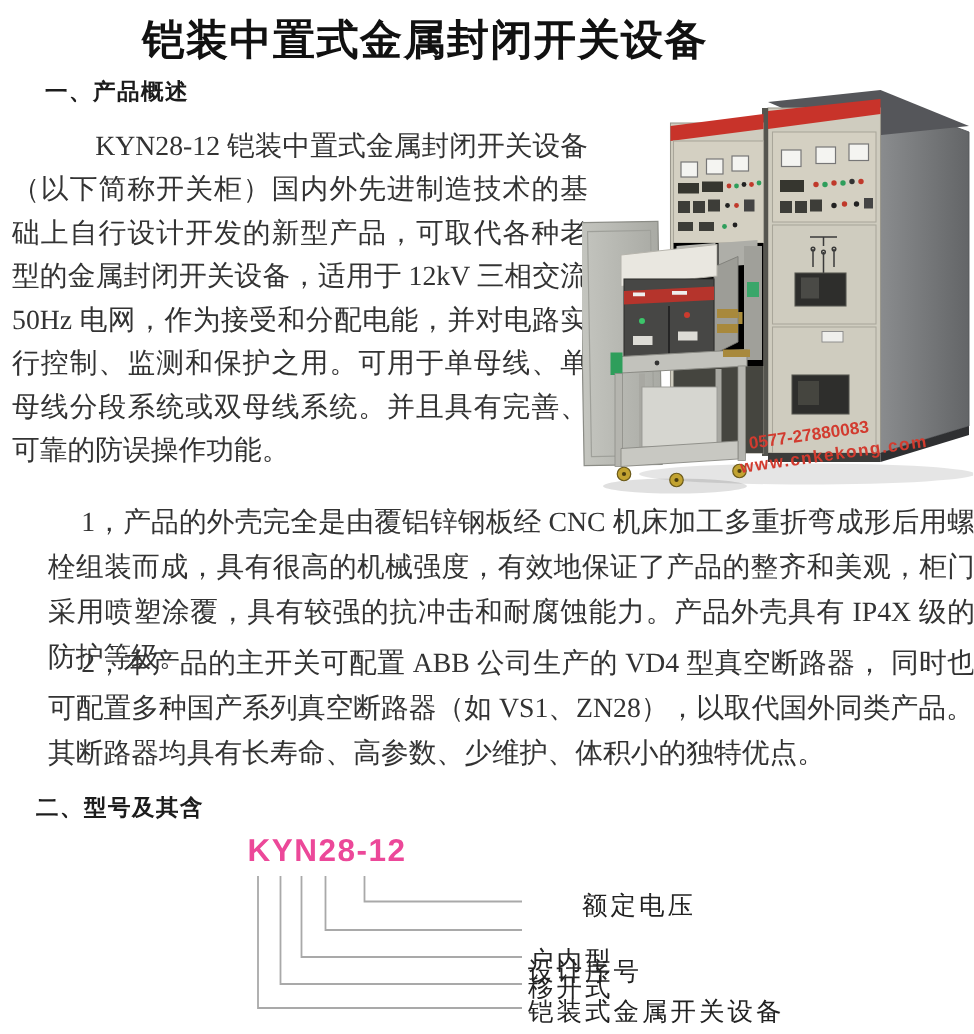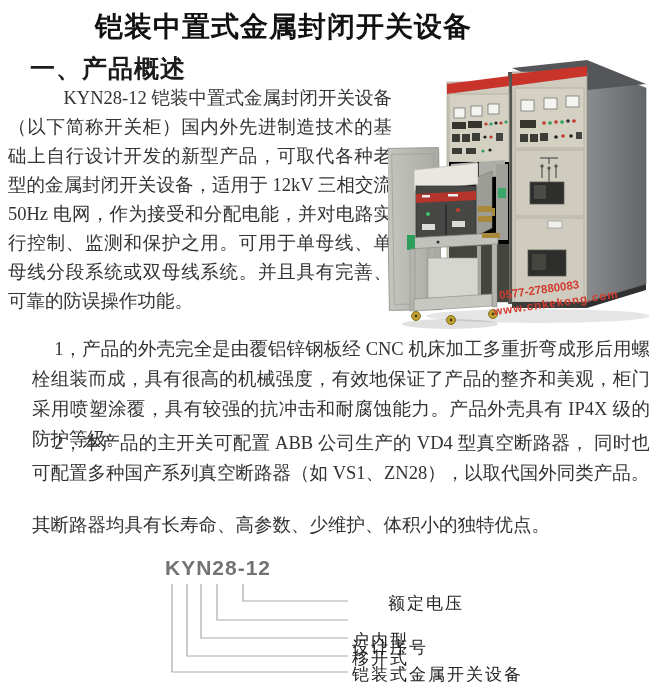--- a/index.html
+++ b/index.html
@@ -7,38 +7,38 @@
     position:relative; width:649px; height:689px; background:#ffffff;
     font-family:"Liberation Serif","DejaVu Serif",serif; color:#2b2b2b;
     overflow:hidden;
   }
   .doc-title {
     position:absolute; left:0; top:8px; width:567px;
     text-align:center; font-size:28px; font-weight:bold; color:#111;
     letter-spacing:1px;
   }
   .sec-heading {
-    position:absolute; font-size:25px; font-weight:bold; color:#1c1c1c;
+    position:absolute; font-size:15px; font-weight:bold; color:#1c1c1c;
     letter-spacing:1px;
   }
   .h1 { left:30px; top:52px; }
   .h2 { left:24px; top:529px; }
   .body-par {
     position:absolute; font-size:18.5px; color:#333; text-align:justify;
     line-height:29px; margin:0;
   }
   .par1 { left:8px; top:84px; width:384px; text-indent:3em; }
   .par-wide { left:32px; top:334px; width:618px; text-indent:1.2em; line-height:30px; }
   .par3 { top:428px; }
-  .par4 { top:488px; text-indent:0;margin-top:22px; }
+  .par4 { top:488px; text-indent:0; }
   .photo-wrap { position:absolute; left:388px; top:58px; width:261px; height:275px; }
   .model-text {
     position:absolute; left:165px; top:556px;
     font-family:"Liberation Sans","DejaVu Sans",sans-serif;
-    font-size:21px; font-weight:bold; color:#737373; letter-spacing:1px;
+    font-size:21px; font-weight:bold; color:#ec4899; letter-spacing:1px;
   }
   .diagram-lines { position:absolute; left:0; top:550px; }
   .diag-label {
     position:absolute; left:352px; height:18px; font-size:17px; color:#222;
     letter-spacing:2px; white-space:nowrap;
   }
   .dl0 { top:592px;margin-left:36px; } .dl1 { top:596px;margin-top:40px; } .dl2 { top:629px; }
   .dl3 { top:647px; } .dl4 { top:663px; }
   svg text.wm {
     font-family:"Liberation Sans","DejaVu Sans",sans-serif;
@@ -209,20 +209,21 @@
         <text class="wm" x="112" y="236" font-size="11.5">0577-27880083</text>
         <text class="wm" x="104" y="251" font-size="11.5" letter-spacing="1">www.cnkekong.com</text>
       </g>
     </svg>
   </div>
 
   <p class="body-par par-wide">1，产品的外壳完全是由覆铝锌钢板经 CNC 机床加工多重折弯成形后用螺栓组装而成，具有很高的机械强度，有效地保证了产品的整齐和美观，柜门采用喷塑涂覆，具有较强的抗冲击和耐腐蚀能力。产品外壳具有 IP4X 级的防护等级。</p>
   <p class="body-par par-wide par3">2，本产品的主开关可配置 ABB 公司生产的 VD4 型真空断路器， 同时也可配置多种国产系列真空断路器（如 VS1、ZN28），以取代国外同类产品。</p>
   <p class="body-par par-wide par4">其断路器均具有长寿命、高参数、少维护、体积小的独特优点。</p>
 
+  <div class="sec-heading h2">二、型号及其含</div>
 
   <div class="model-text">KYN28-12</div>
 
   <svg class="diagram-lines" width="649" height="139" viewBox="0 0 649 139">
     <g stroke="#a9a9a9" stroke-width="1.2" fill="none">
       <path d="M243 34 V51 H348"></path>
       <path d="M217 34 V70 H348"></path>
       <path d="M201 34 V88 H348"></path>
       <path d="M187 34 V106 H348"></path>
       <path d="M172 34 V122 H348"></path>

